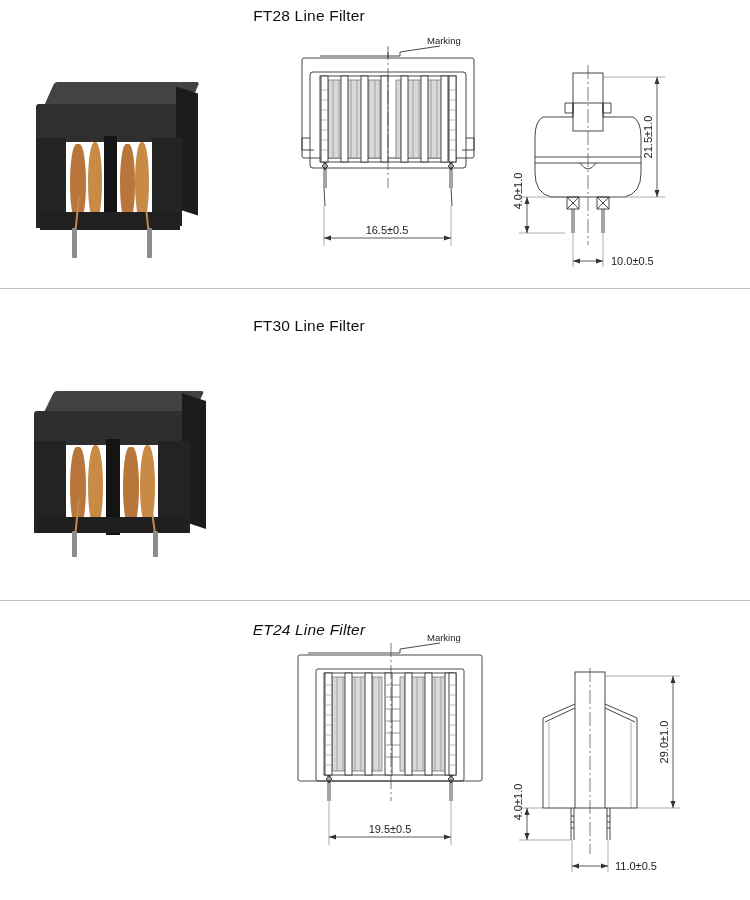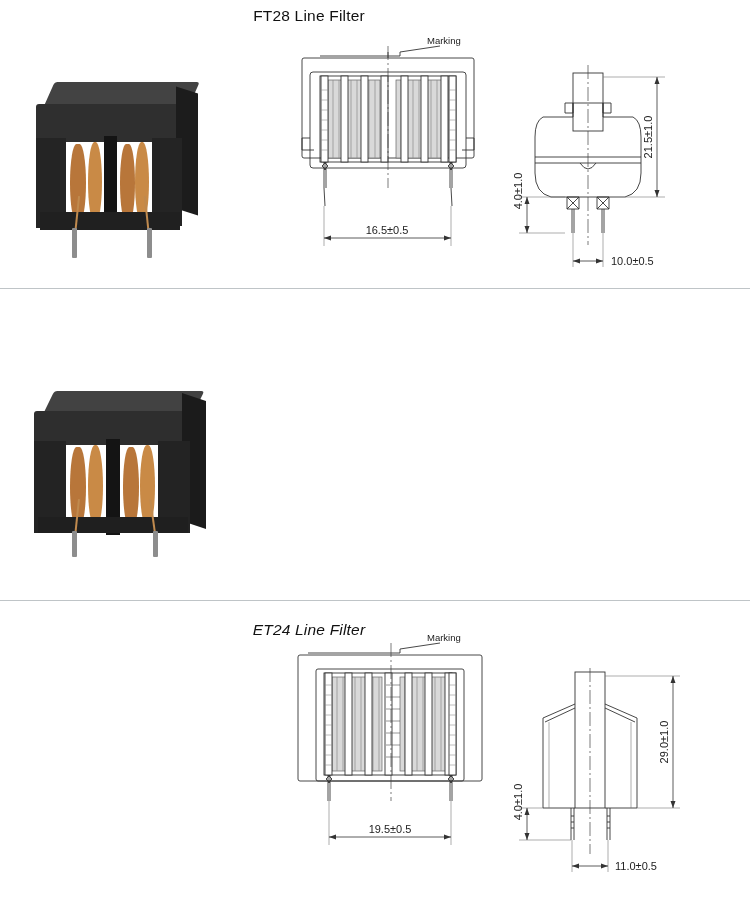--- a/index.html
+++ b/index.html
@@ -134,20 +134,21 @@
       <path d="M68 206 L98 206" stroke="#333" stroke-width="0.8"></path>
       <path d="M68 206 L75 203.5 L75 208.5 Z" fill="#333"></path>
       <path d="M98 206 L91 203.5 L91 208.5 Z" fill="#333"></path>
       <text x="106" y="210" font-size="11" fill="#222" font-family="Liberation Sans, sans-serif">10.0±0.5</text>
     </g>
   </svg>
 </div>
 <div class="divider"></div>
 
 <div class="panel" style="height:311px;">
+  <div class="title" style="padding-top:28px;">FT30 Line Filter</div>
 
   <div class="photoWrap" style="position:absolute;left:32px;top:100px;width:205px;height:175px;">
     <div class="topFace" style="left:16px;top:2px;width:150px;height:26px;transform:skewX(-26deg);background:#424242;border-radius:3px;"></div>
     <div class="bodyBlk" style="left:2px;top:22px;width:160px;height:34px;background:#2e2e2e;border-radius:3px 3px 0 0;"></div>
     <div class="sideFace" style="left:150px;top:8px;width:24px;height:128px;background:#1b1b1b;transform:skewY(18deg);"></div>
     <div class="bodyBlk" style="left:2px;top:52px;width:32px;height:92px;background:#232323;"></div>
     <div class="bodyBlk" style="left:126px;top:52px;width:32px;height:92px;background:#232323;"></div>
     <div class="rib" style="left:74px;top:50px;width:14px;height:96px;"></div>
     <div class="coil" style="left:38px;top:58px;width:16px;height:80px;"></div>
     <div class="coilL" style="left:56px;top:56px;width:15px;height:82px;"></div>

